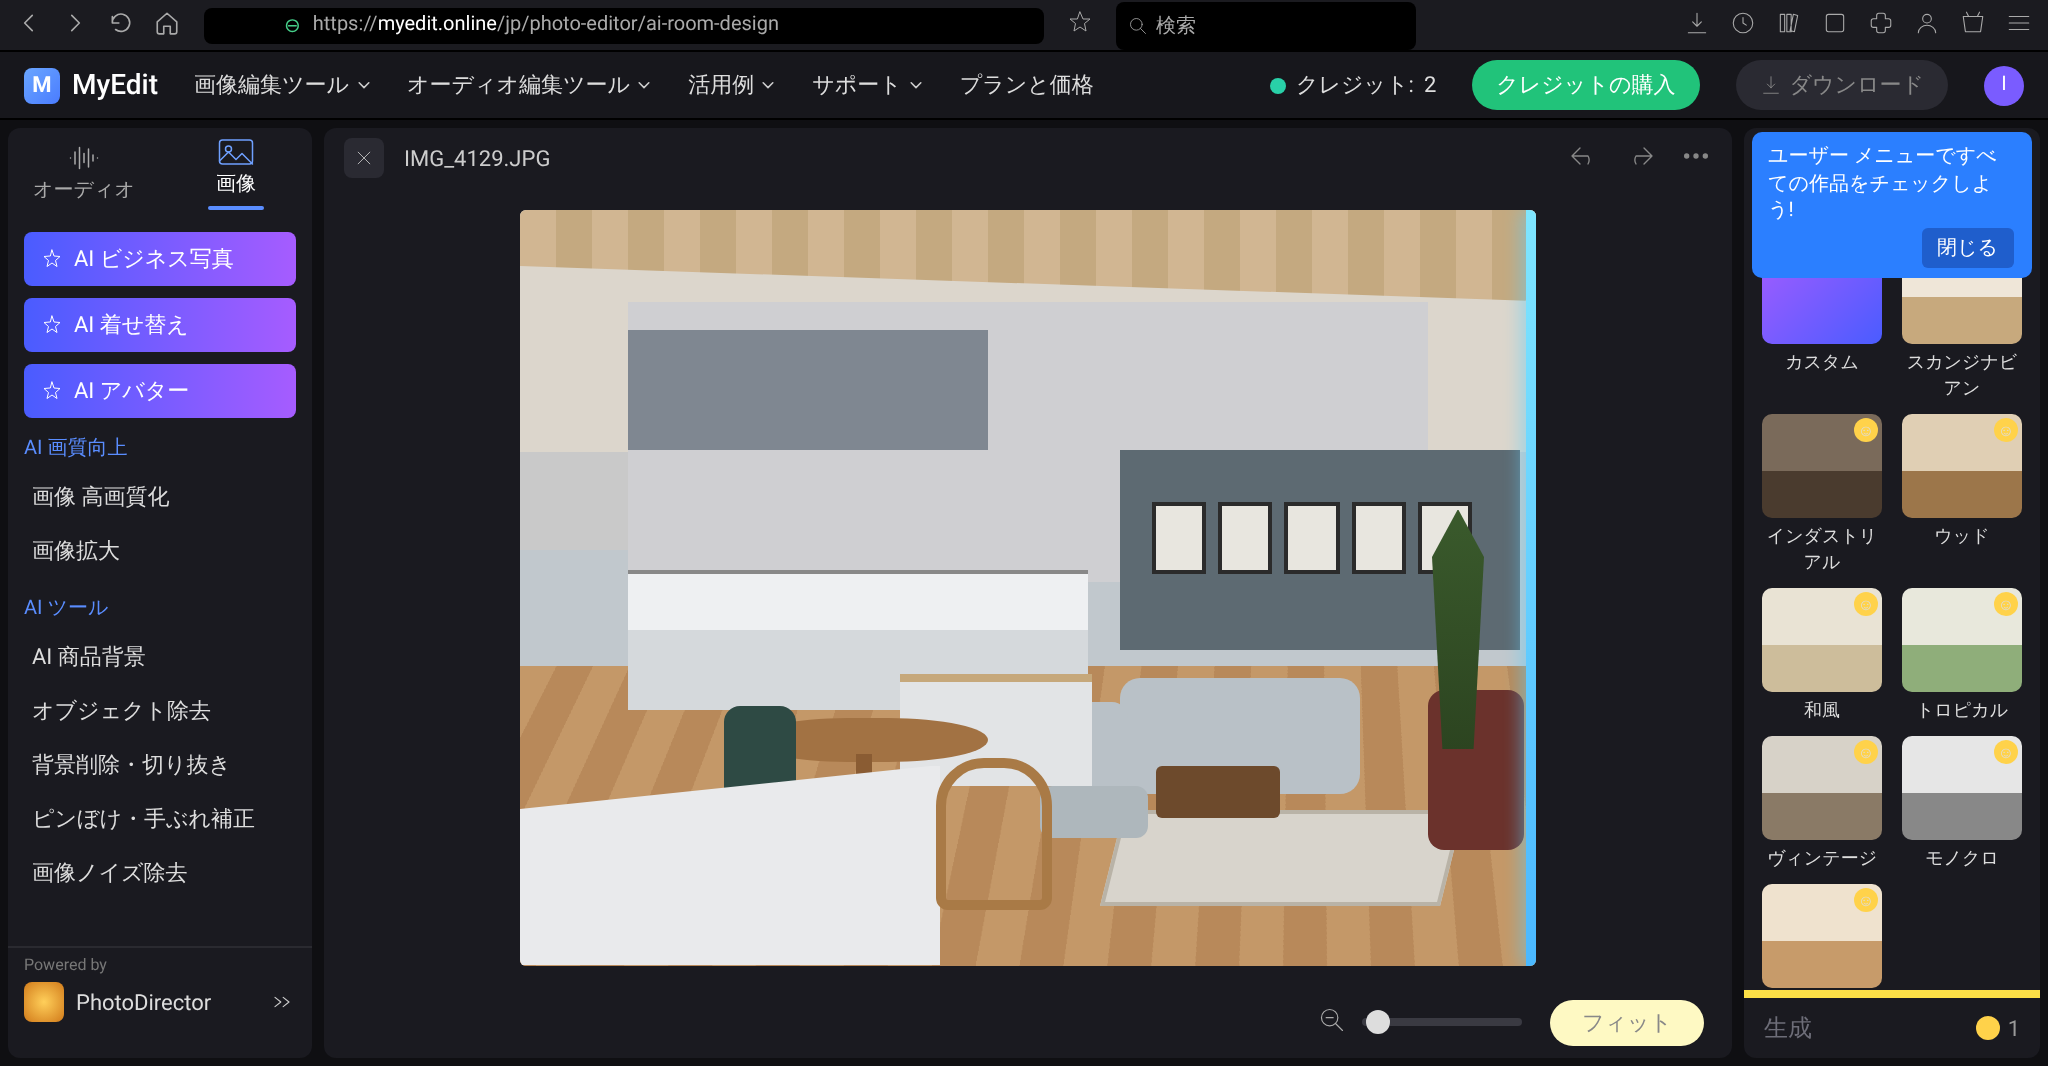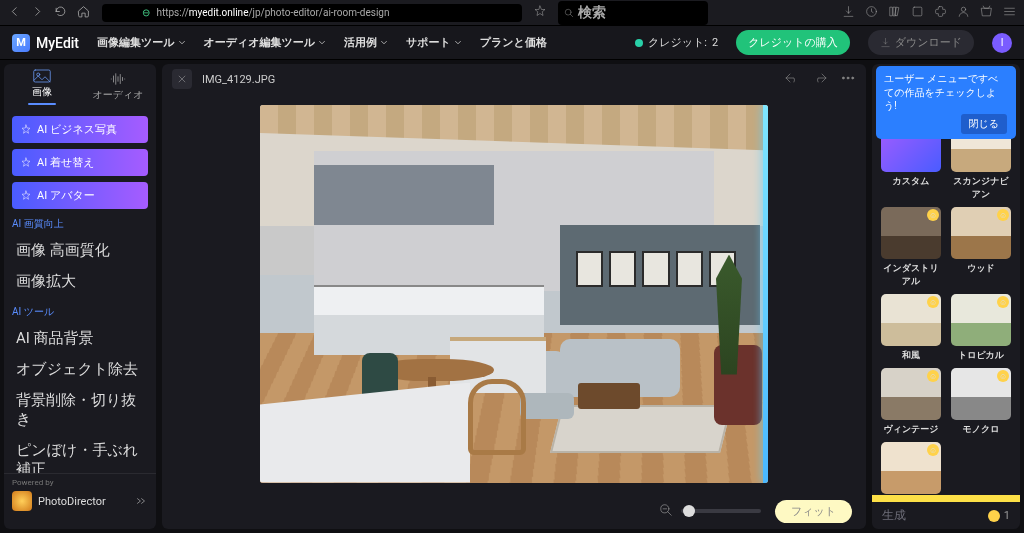--- a/index.html
+++ b/index.html
@@ -5,32 +5,32 @@
   * { box-sizing: border-box; margin: 0; padding: 0; font-family: -apple-system, "Segoe UI", Roboto, Arial, sans-serif; }
   html,body { width:1024px; height:533px; background:#0f0f12; color:#ddd; overflow:hidden; font-size:11px; }
 
   
   .chrome { height:26px; background:#1b1b20; display:flex; align-items:center; gap:12px; padding:0 8px; border-bottom:1px solid #000; }
   .chrome-icons { display:flex; gap:10px; align-items:center; }
   .chrome-icons svg { width:13px; height:13px; stroke:#aaa; fill:none; stroke-width:1.5; }
   .url-bar { flex:0 0 420px; height:18px; background:#000; border-radius:4px; display:flex; align-items:center; gap:6px; padding:0 8px; color:#aaa; font-size:10px; }
   .url-bar .lock { width:10px;height:10px; }
   .url-bar .host { color:#fff; }
-  .search-box { flex:0 0 150px; height:18px; background:#000; border-radius:4px; display:flex; align-items:center; padding:12px 6px; color:#aaa; font-size:14px; gap:4px;font-weight:bold;}
+  .search-box { flex:0 0 150px; height:18px; background:#000; border-radius:4px; display:flex; align-items:center; padding:12px 6px; color:#aaa; font-size:10px; gap:4px;}
   .search-box svg{width:10px;height:10px;stroke:#aaa;fill:none;}
   .chrome-spacer{flex:1;}
   .star-icon svg{width:12px;height:12px;stroke:#aaa;fill:none;}
   .ext-icons{display:flex;gap:10px;align-items:center;}
   .ext-icons svg{width:13px;height:13px;stroke:#aaa;fill:none;}
 
   
   .topbar { height:34px; background:#17171c; display:flex; align-items:center; padding:0 12px; gap:18px; border-bottom:1px solid #000;}
   .logo { display:flex; align-items:center; gap:6px; font-size:14px; color:#fff; font-weight:500;}
   .logo-mark { width:18px;height:18px;border-radius:4px;background:linear-gradient(135deg,#6aa6ff,#4a7cff);color:#fff;display:flex;align-items:center;justify-content:center;font-weight:700;font-size:11px;}
-  .nav { display:flex; gap:18px;font-weight:bold; }
+  .nav { display:flex; gap:18px; }
   .nav-item { display:flex; align-items:center; gap:3px; color:#ddd; font-size:11px; cursor:pointer;}
   .nav-item svg{width:8px;height:8px;stroke:#ccc;fill:none;}
   .topbar-spacer{flex:1;}
   .credit{display:flex;align-items:center;gap:5px;color:#ddd;font-size:11px;}
   .credit .dot{width:8px;height:8px;border-radius:50%;background:#29d0a8;}
   .buy-btn{background:#21c37a;color:#fff;border:none;border-radius:13px;padding:5px 12px;font-size:11px;cursor:pointer;}
   .download-btn{background:#2a2a32;color:#888;border:none;border-radius:13px;padding:5px 12px;font-size:11px;cursor:pointer;display:flex;align-items:center;gap:4px;}
   .avatar{width:20px;height:20px;border-radius:50%;background:#7a5cff;color:#fff;display:flex;align-items:center;justify-content:center;font-size:10px;}
 
   
@@ -42,21 +42,21 @@
   .side-tab{flex:1;display:flex;flex-direction:column;align-items:center;justify-content:center;gap:2px;color:#aaa;cursor:pointer;font-size:10px;}
   .side-tab.active{color:#fff;}
   .side-tab.active::after{content:"";display:block;width:28px;height:2px;background:#5a8dff;border-radius:1px;margin-top:2px;}
   .side-tab svg{width:18px;height:14px;stroke:#6fa0ff;fill:none;}
   .side-tab:not(.active) svg{stroke:#aaa;}
   .side-scroll{flex:1;overflow-y:auto;padding:6px 8px 2px 8px;}
   .side-scroll::-webkit-scrollbar{width:4px;} .side-scroll::-webkit-scrollbar-thumb{background:#333;border-radius:2px;}
   .grad-btn{background:linear-gradient(90deg,#4a5cff,#a65cff);color:#fff;border:none;border-radius:4px;padding:6px 8px;font-size:11px;display:flex;align-items:center;gap:5px;margin-bottom:6px;width:100%;cursor:pointer;}
   .grad-btn svg{width:12px;height:12px;stroke:#fff;fill:none;}
   .cat-head{color:#5a8dff;font-size:10px;margin:8px 0 4px 0;}
-  .list-item{color:#ddd;font-size:15px;padding:6px 4px;cursor:pointer;display:flex;align-items:center;justify-content:space-between;border-radius:3px;}
+  .list-item{color:#ddd;font-size:11px;padding:6px 4px;cursor:pointer;display:flex;align-items:center;justify-content:space-between;border-radius:3px;}
   .side-foot{border-top:1px solid #2a2a30;padding:4px 8px 18px 8px;}
   .side-foot .pow{color:#777;font-size:8px;}
   .pd-row{display:flex;align-items:center;gap:6px;margin-top:4px;cursor:pointer;}
   .pd-row .pd-icon{width:20px;height:20px;border-radius:4px;background:radial-gradient(circle,#ffcf5a,#d17a1a);}
   .pd-row span{color:#ddd;font-size:11px;flex:1;}
   .pd-row svg{width:14px;height:10px;stroke:#ccc;fill:none;}
 
   
   .canvas-pane{flex:1;background:#1a1a20;border-radius:6px;display:flex;flex-direction:column;position:relative;}
   .canvas-top{height:30px;display:flex;align-items:center;padding:0 10px;gap:10px;}
@@ -100,35 +100,35 @@
   .slider{width:80px;height:4px;background:#3a3a42;border-radius:2px;position:relative;}
   .slider::before{content:"";position:absolute;left:2px;top:-4px;width:12px;height:12px;border-radius:50%;background:#ddd;}
   .fit-btn{background:#fef9c3;color:#888;border:none;border-radius:12px;padding:4px 16px;font-size:11px;cursor:pointer;}
 
   
   .right-pane{width:148px;background:#1a1a20;border-radius:6px;display:flex;flex-direction:column;position:relative;}
   .toast{position:absolute;top:2px;left:4px;right:4px;background:#2b7fff;border-radius:5px;padding:6px 8px 26px 8px;color:#fff;font-size:10px;z-index:2;line-height:1.35;}
   .toast-close{position:absolute;right:9px;bottom:5px;background:#1f5ecc;border:none;color:#fff;font-size:10px;padding:3px 8px;border-radius:3px;cursor:pointer;}
   .styles-scroll{flex:1;overflow-y:auto;padding:56px 8px 6px 8px;display:grid;grid-template-columns:1fr 1fr;gap:6px 8px;align-content:start;}
   .styles-scroll::-webkit-scrollbar{width:4px;} .styles-scroll::-webkit-scrollbar-thumb{background:#333;border-radius:2px;}
-  .style-card{display:flex;flex-direction:column;align-items:center;gap:3px;cursor:pointer;font-weight:bold;}
+  .style-card{display:flex;flex-direction:column;align-items:center;gap:3px;cursor:pointer;}
   .thumb{width:60px;height:52px;border-radius:5px;position:relative;overflow:hidden;}
   .style-label{color:#ddd;font-size:9px;text-align:center;}
   .pro-dot{position:absolute;top:2px;right:2px;width:12px;height:12px;border-radius:50%;background:#ffd24a;display:flex;align-items:center;justify-content:center;font-size:8px;}
   .thumb-custom{background:linear-gradient(135deg,#a65cff,#4a5cff);}
   .thumb-scan{background:linear-gradient(#efe6d8 55%,#c7a97d 55%);}
   .thumb-ind{background:linear-gradient(#7a6a5a 55%,#4a3b2e 55%);}
   .thumb-wood{background:linear-gradient(#e0cfb4 55%,#9c764a 55%);}
   .thumb-wa{background:linear-gradient(#e9e3d4 55%,#cdbd9b 55%);}
   .thumb-trop{background:linear-gradient(#e8e8dc 55%,#8fae7a 55%);}
   .thumb-vint{background:linear-gradient(#d7d2c8 55%,#8a7a66 55%);}
   .thumb-mono{background:linear-gradient(#e6e6e6 55%,#888 55%);}
   .thumb-boh{background:linear-gradient(#efe2ce 55%,#c79b6a 55%);}
 
-  .gen-bar{height:34px;border-top:7px solid #fde047;display:flex;align-items:center;padding:0 10px;gap:8px;}
+  .gen-bar{height:34px;border-top:4px solid #fde047;display:flex;align-items:center;padding:0 10px;gap:8px;}
   .gen-btn{flex:1;background:transparent;color:#6d6d78;border:none;text-align:left;font-size:12px;cursor:pointer;}
   .gen-count{display:flex;align-items:center;gap:4px;color:#999;font-size:11px;}
   .gen-count .coin{width:12px;height:12px;border-radius:50%;background:#ffd24a;}
 
   svg{stroke-linecap:round;stroke-linejoin:round;}
 </style>
 </head>
 <body>
 
 <div class="chrome">
@@ -245,33 +245,33 @@
       </svg>
     <span>ダウンロード</span>
   </button>
   <div class="avatar">I</div>
 </div>
 
 <div class="main">
 
   <div class="sidebar">
     <div class="side-tabs">
+      <div class="side-tab">
+        <svg viewBox="0 0 24 18">
+            <path d="M3 9v0M6 5v8M9 2v14M12 6v6M15 3v12M18 7v4M21 9v0"></path>
+          </svg>
+        <span>オーディオ</span>
+      </div>
       <div class="side-tab active">
         <svg viewBox="0 0 24 18">
             <rect x="1" y="1" width="22" height="16" rx="2"></rect>
             <circle cx="7" cy="7" r="2"></circle>
             <path d="M1 15l6-6 5 5 4-4 7 7"></path>
           </svg>
         <span>画像</span>
-      </div>
-      <div class="side-tab">
-        <svg viewBox="0 0 24 18">
-            <path d="M3 9v0M6 5v8M9 2v14M12 6v6M15 3v12M18 7v4M21 9v0"></path>
-          </svg>
-        <span>オーディオ</span>
       </div>
     </div>
     <div class="side-scroll">
       <button class="grad-btn">
           <svg viewBox="0 0 24 24">
             <path d="M12 2l2 6 6 .5-4.5 4 1.5 6-5-3.5L7 18.5 8.5 12.5 4 8.5l6-.5z"></path>
           </svg>
           <span>AI ビジネス写真</span>
         </button>
       <button class="grad-btn">

